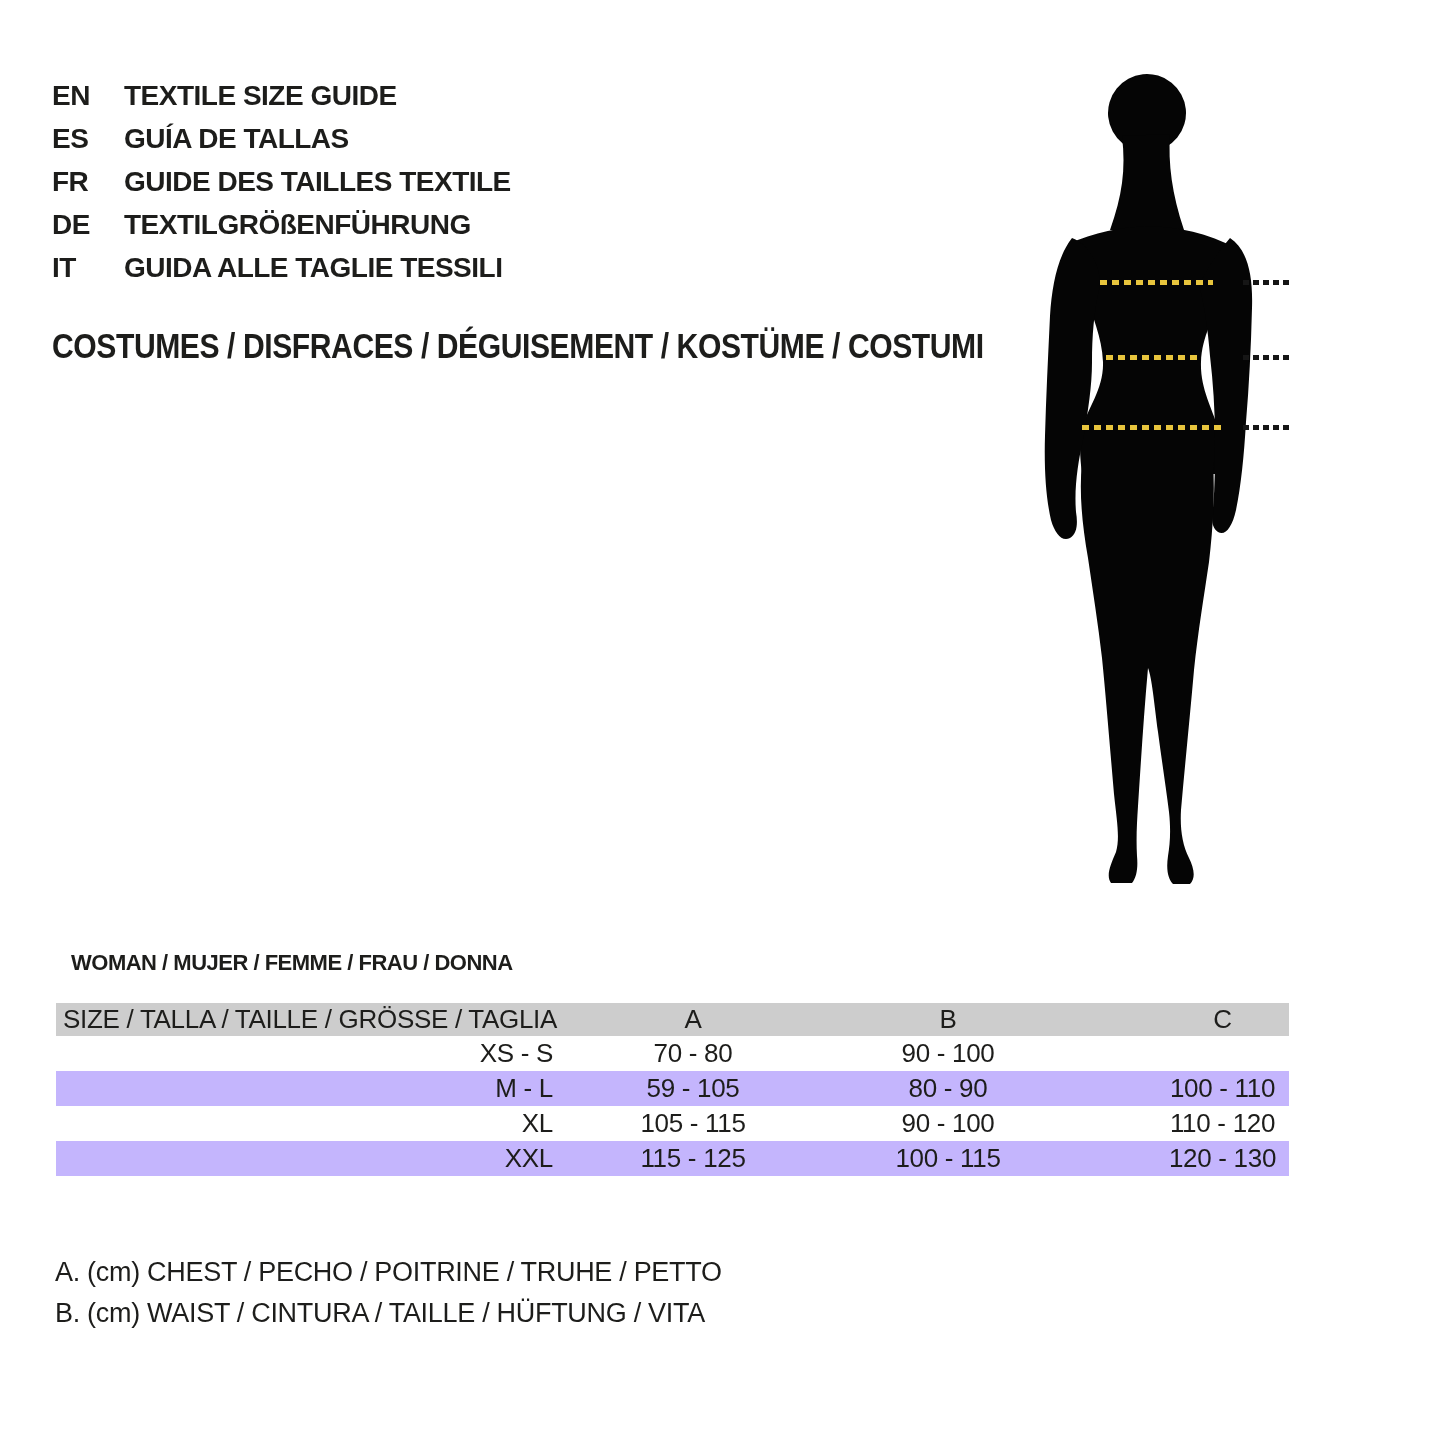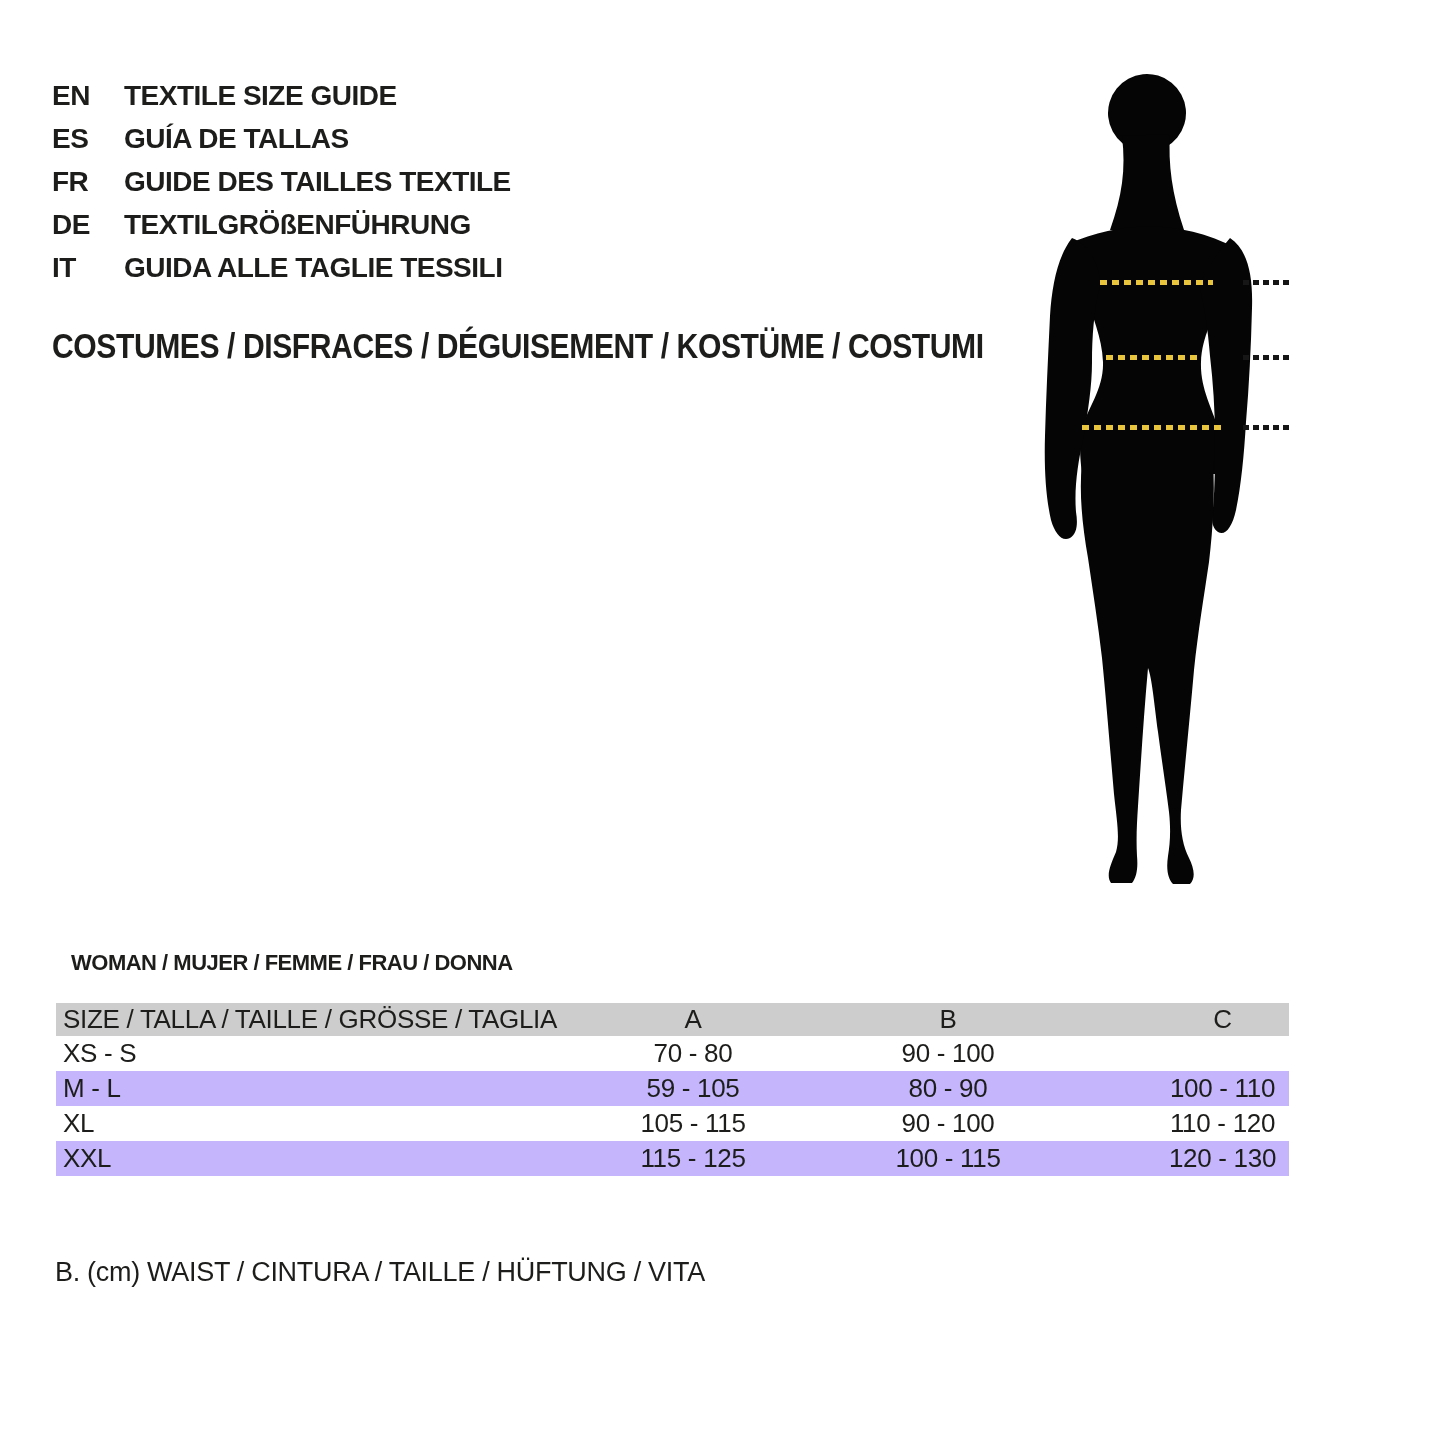--- a/index.html
+++ b/index.html
@@ -29,21 +29,21 @@
   .bC { left:1243px; top:425px; width:52px; }
   .mlabel { position:absolute; left:1305px; font-size:31px; line-height:32px; font-weight:bold; color:#111; }
   .lA { top:267px; } .lB { top:342px; } .lC { top:412px; }
   
   .section-title { position:absolute; left:71px; top:950px; font-size:22px; font-weight:bold; letter-spacing:-0.5px; }
   .size-table { position:absolute; left:56px; top:1003px; width:1326px; font-size:26px; letter-spacing:-0.3px; }
   .trow { display:grid; grid-template-columns:497px 280px 230px 319px; height:35px; align-items:center; }
   .trow.thead { background:#cdcdcd; height:33px; }
   .trow.stripe { background:#c4b5fd; }
   .cell { white-space:nowrap; }
-  .cell.size { padding-left:7px; text-align:left; }
+  .cell.size { padding-left:7px; text-align:right; }
   .cell.val { text-align:center; }
   
   .legend { position:absolute; left:55px; top:1252px; }
   .legend-row { height:41px; display:flex; align-items:center; font-size:27px; letter-spacing:-0.3px; }
 </style>
 </head>
 <body>
 
 <div class="page">
 
@@ -126,16 +126,17 @@
     </div>
     <div class="trow stripe">
       <div class="cell size">XXL</div>
       <div class="cell val">115 - 125</div>
       <div class="cell val">100 - 115</div>
       <div class="cell val">120 - 130</div>
     </div>
   </div>
 
   <div class="legend">
+    <div class="legend-row">A. (cm) CHEST / PECHO / POITRINE / TRUHE / PETTO</div>
     <div class="legend-row">B. (cm) WAIST / CINTURA / TAILLE / HÜFTUNG / VITA</div>
   </div>
 
 </div>
 
 </body></html>

